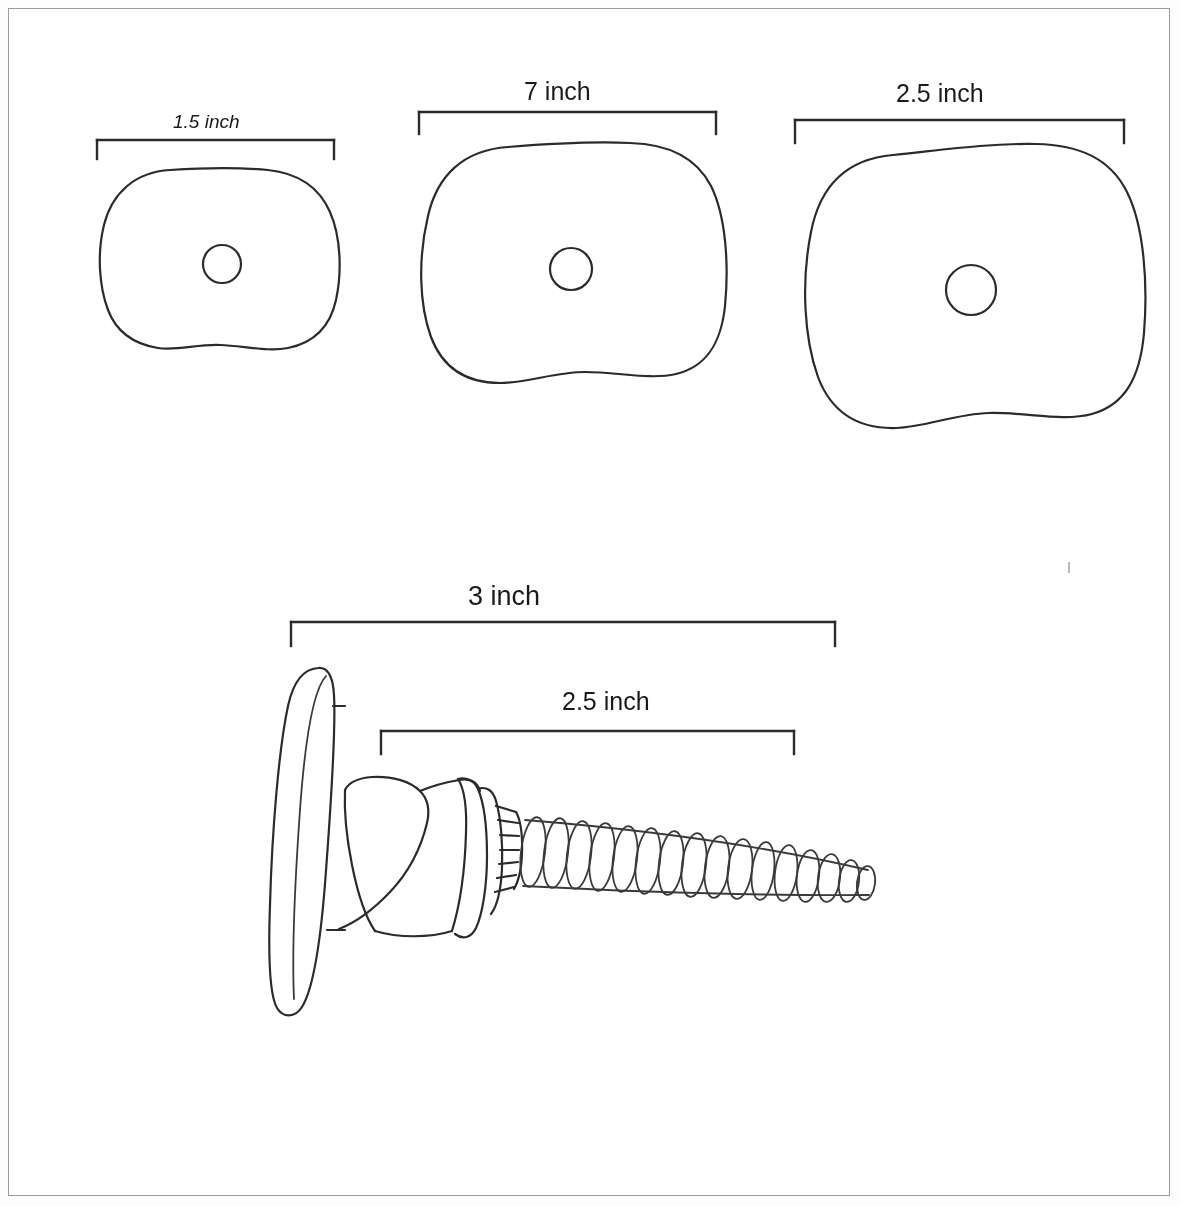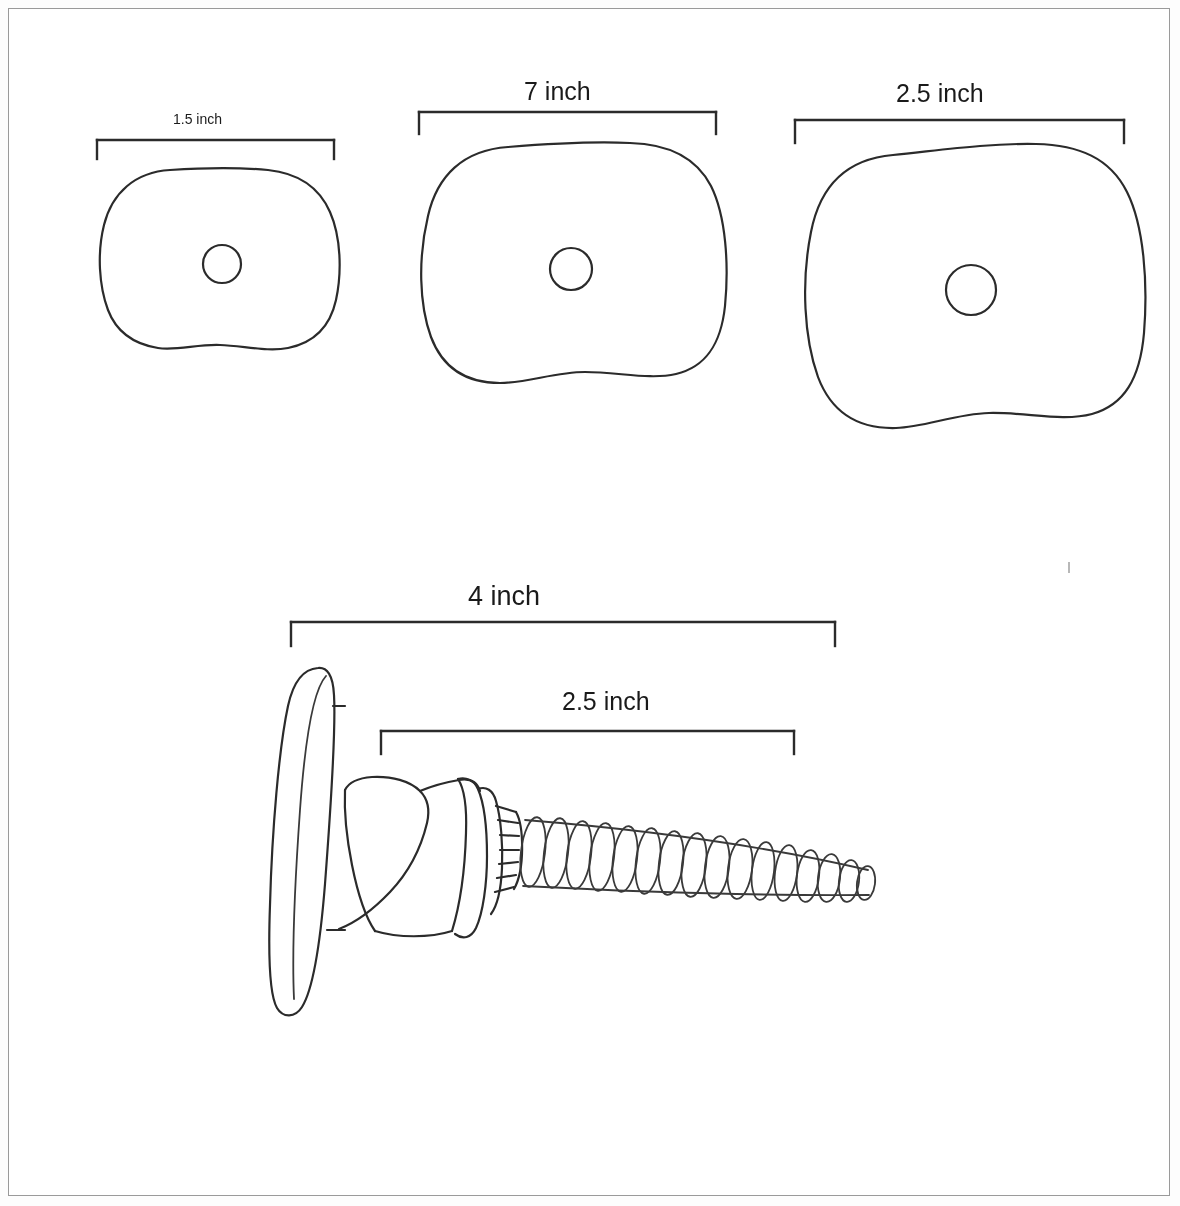--- a/index.html
+++ b/index.html
@@ -224,22 +224,22 @@
 
       <path class="stroke-thin" d="M525,820
         C600,826 740,840 868,870"></path>
       <path class="stroke-thin" d="M523,886
         C600,890 740,896 869,895"></path>
     </g>
 
     <rect class="speck" x="1068" y="562" width="2" height="11"></rect>
   </svg>
 
-  <div class="dim-label" style="left:173px; top:111px; font-size:14px;">1.5 inch</div>
+  <div class="dim-label" style="left:173px; top:111px; font-size:19px;font-style:italic;">1.5 inch</div>
 
   <div class="dim-label" style="left:524px; top:77px; font-size:25px;">7 inch</div>
 
   <div class="dim-label" style="left:896px; top:79px; font-size:25px;">2.5 inch</div>
 
-  <div class="dim-label" style="left:468px; top:581px; font-size:27px;">4 inch</div>
+  <div class="dim-label" style="left:468px; top:581px; font-size:27px;">3 inch</div>
 
   <div class="dim-label" style="left:562px; top:687px; font-size:25px;">2.5 inch</div>
 </div>
 
 </body></html>

